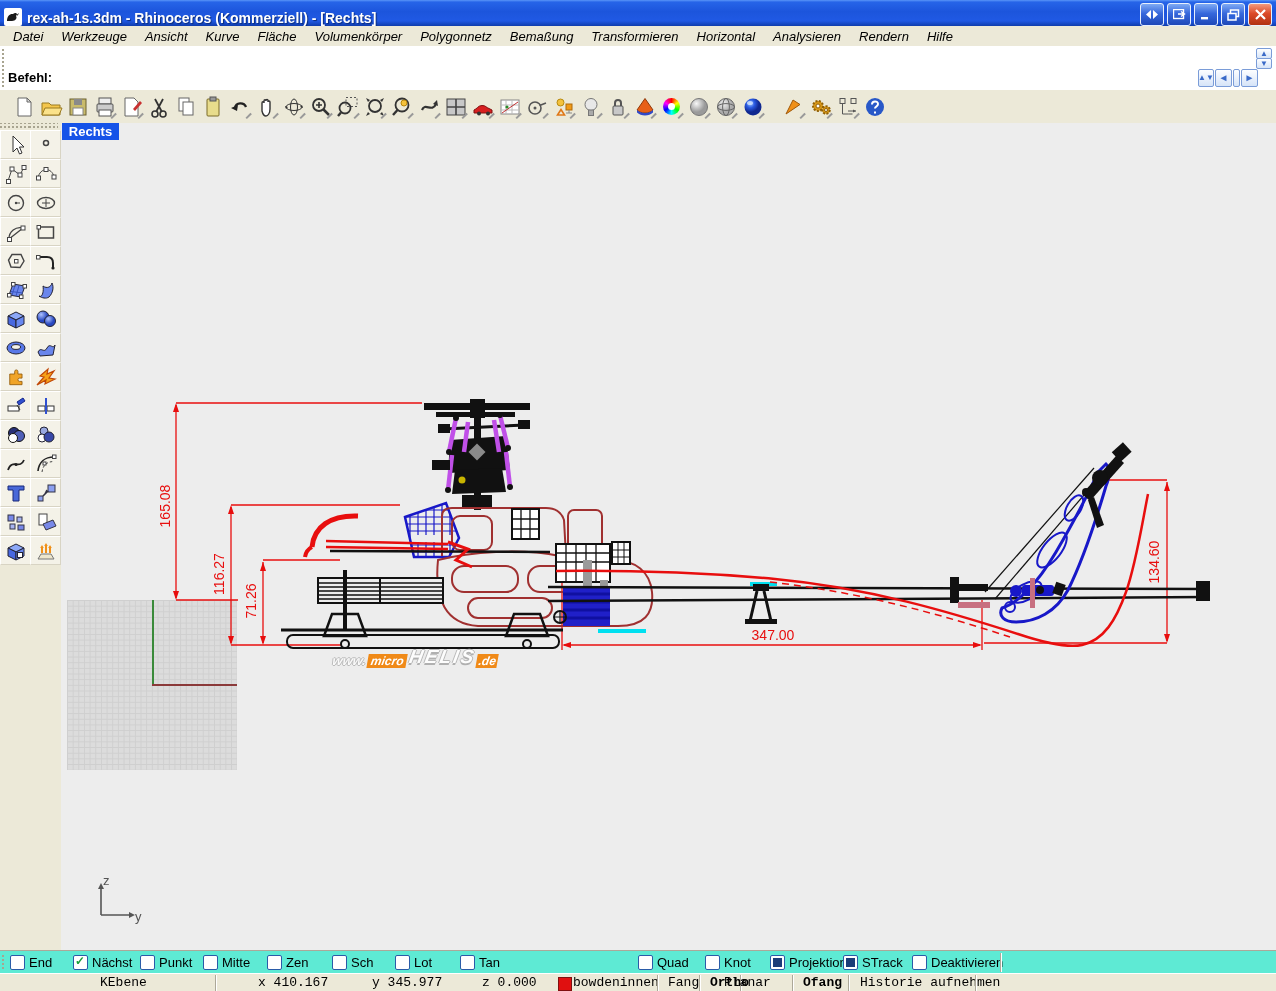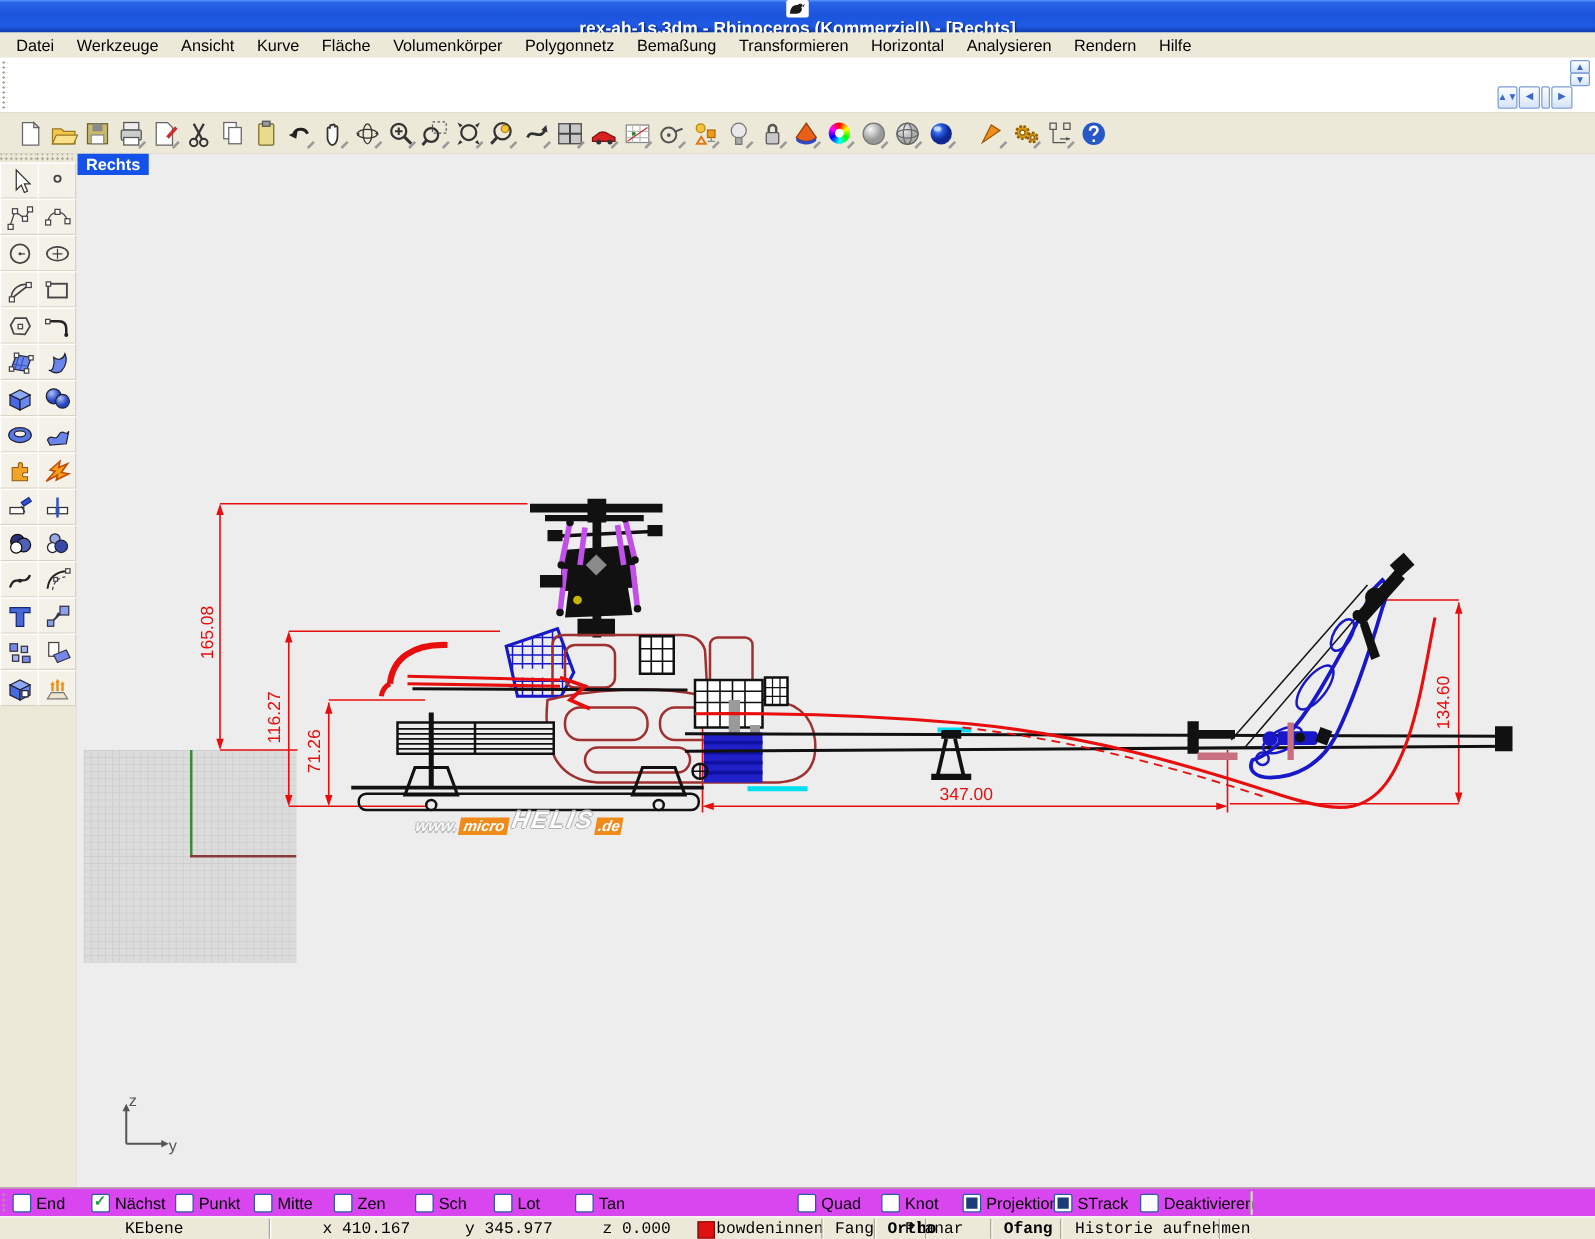--- a/index.html
+++ b/index.html
@@ -1,33 +1,33 @@
 <!DOCTYPE html>
 <html><head>
 <meta charset="utf-8">
 <style>
   html,body{margin:0;padding:0;}
   body{width:1276px;height:991px;position:relative;overflow:hidden;
        font-family:"Liberation Sans",sans-serif;background:#ECE9D8;font-size:13px;color:#000;}
   
   .titlebar{position:absolute;left:0;top:0;width:1276px;height:26px;
     background:linear-gradient(180deg,#5A96F8 0%,#2664E8 8%,#1C55DC 45%,#2059E4 80%,#0F3CAC 100%);
-    display:flex;align-items:center;color:#fff;font-weight:bold;font-size:14px;flex-direction:column;}
+    display:flex;align-items:flex-end;color:#fff;font-weight:bold;font-size:14px;}
   .appicon{width:18px;height:18px;margin:0 5px 0 4px;background:#fff;border-radius:2px;
     display:flex;align-items:center;justify-content:center;}
   .title-text{text-shadow:1px 1px 1px #0A2B7A;white-space:nowrap;}
   .winbtns{margin-left:auto;display:flex;gap:3px;padding-right:4px;}
   .wb{width:22px;height:21px;border-radius:3px;border:1px solid #E8F0FC;
     background:linear-gradient(#7FAAF4,#3668DC 45%,#1E48B8);
     display:flex;align-items:center;justify-content:center;}
   .wb.close{background:linear-gradient(#F49A7C,#DC4A28 45%,#B03010);}
   
   .menubar{position:absolute;left:0;top:26px;width:1276px;height:20px;background:#ECE9D8;
     display:flex;align-items:center;padding-left:4px;border-bottom:1px solid #E2DECC;}
-  .menu-item{padding:2px 9px;cursor:default;}
+  .menu-item{padding:2px 9px;cursor:default;font-style:italic;}
   
   .cmdpanel{position:absolute;left:0;top:46px;width:1276px;height:44px;background:#fff;
     border-bottom:2px solid #ACA899;}
   .cmdrow{position:absolute;left:8px;right:20px;height:20px;display:flex;align-items:center;
     white-space:pre;background:#fff;}
   .cmdrow.r1{top:0;border-bottom:1px solid #D6D3C6;}
   .cmdrow.r2{top:21px;font-weight:bold;}
   .grip{position:absolute;left:1px;top:2px;bottom:2px;width:5px;
     background-image:radial-gradient(#A8A490 1px,transparent 1.1px);background-size:4px 4px;}
   .mini{position:absolute;border:1px solid #7A9CD8;border-radius:2px;
@@ -67,21 +67,21 @@
   .axisicon{position:absolute;left:30px;top:752px;color:#555;}
   .watermark{position:absolute;left:272px;top:526px;height:19px;display:flex;align-items:flex-end;
     transform:skewX(-10deg);font-weight:bold;font-style:italic;white-space:nowrap;
     font-family:"Liberation Sans",sans-serif;}
   .wm-outline{color:#FAFAFA;font-size:13px;text-shadow:-1px 0 #BBB,1px 0 #BBB,0 -1px #BBB,0 1px #BBB;}
   .wm-orange{color:#fff;background:#F08A18;font-size:12px;padding:0 3px;margin:0 2px;}
   .wm-big{color:#FDFDFD;font-size:19px;letter-spacing:2px;
     text-shadow:-1px 0 #B8B8B8,1px 0 #B8B8B8,0 -1px #B8B8B8,0 1.5px #B0B0B0;}
   .wm-de{color:#F08A18;font-size:12px;background:#F08A18;color:#fff;padding:0 2px;margin-left:2px;}
   
-  .osnapbar{position:absolute;left:0;top:950px;width:1276px;height:23px;background:#d946ef;
+  .osnapbar{position:absolute;left:0;top:950px;width:1276px;height:23px;background:#5eead4;
     border-top:1px solid #ACA899;}
   .os{position:absolute;top:4px;display:flex;align-items:center;font-size:13px;}
   .cb{width:13px;height:13px;background:#fff;border:1px solid #2A5BA8;border-radius:2px;
     display:inline-block;position:relative;margin-right:4px;flex:none;}
   .cb.checked::after{content:"✓";color:#18A038;font-weight:bold;font-size:12px;
     position:absolute;left:1px;top:-2px;}
   .cb.filled::after{content:"";position:absolute;inset:2px;background:#1B3C78;}
   .os-sep{position:absolute;left:1000px;top:2px;bottom:2px;width:0;
     border-left:1px solid #ACA899;border-right:1px solid #fff;}
   
@@ -146,20 +146,21 @@
   <span class="menu-item">Bemaßung</span>
   <span class="menu-item">Transformieren</span>
   <span class="menu-item">Horizontal</span>
   <span class="menu-item">Analysieren</span>
   <span class="menu-item">Rendern</span>
   <span class="menu-item">Hilfe</span>
 </div>
 
 <div class="cmdpanel">
   <div class="grip"></div>
+  <div class="cmdrow r2">Befehl:</div>
   <div class="mini" style="right:4px;top:2px;width:14px;height:9px;">▲</div>
   <div class="mini" style="right:4px;top:12px;width:14px;height:9px;">▼</div>
   <div class="mini" style="right:62px;top:23px;width:14px;height:16px;flex-direction:column;">▲▼</div>
   <div class="mini" style="right:44px;top:23px;width:15px;height:16px;font-size:10px;">◄</div>
   <div class="mini" style="right:36px;top:23px;width:5px;height:16px;"></div>
   <div class="mini" style="right:18px;top:23px;width:15px;height:16px;font-size:10px;">►</div>
 </div>
 
 <div class="toolbar">
   <span class="tb">

